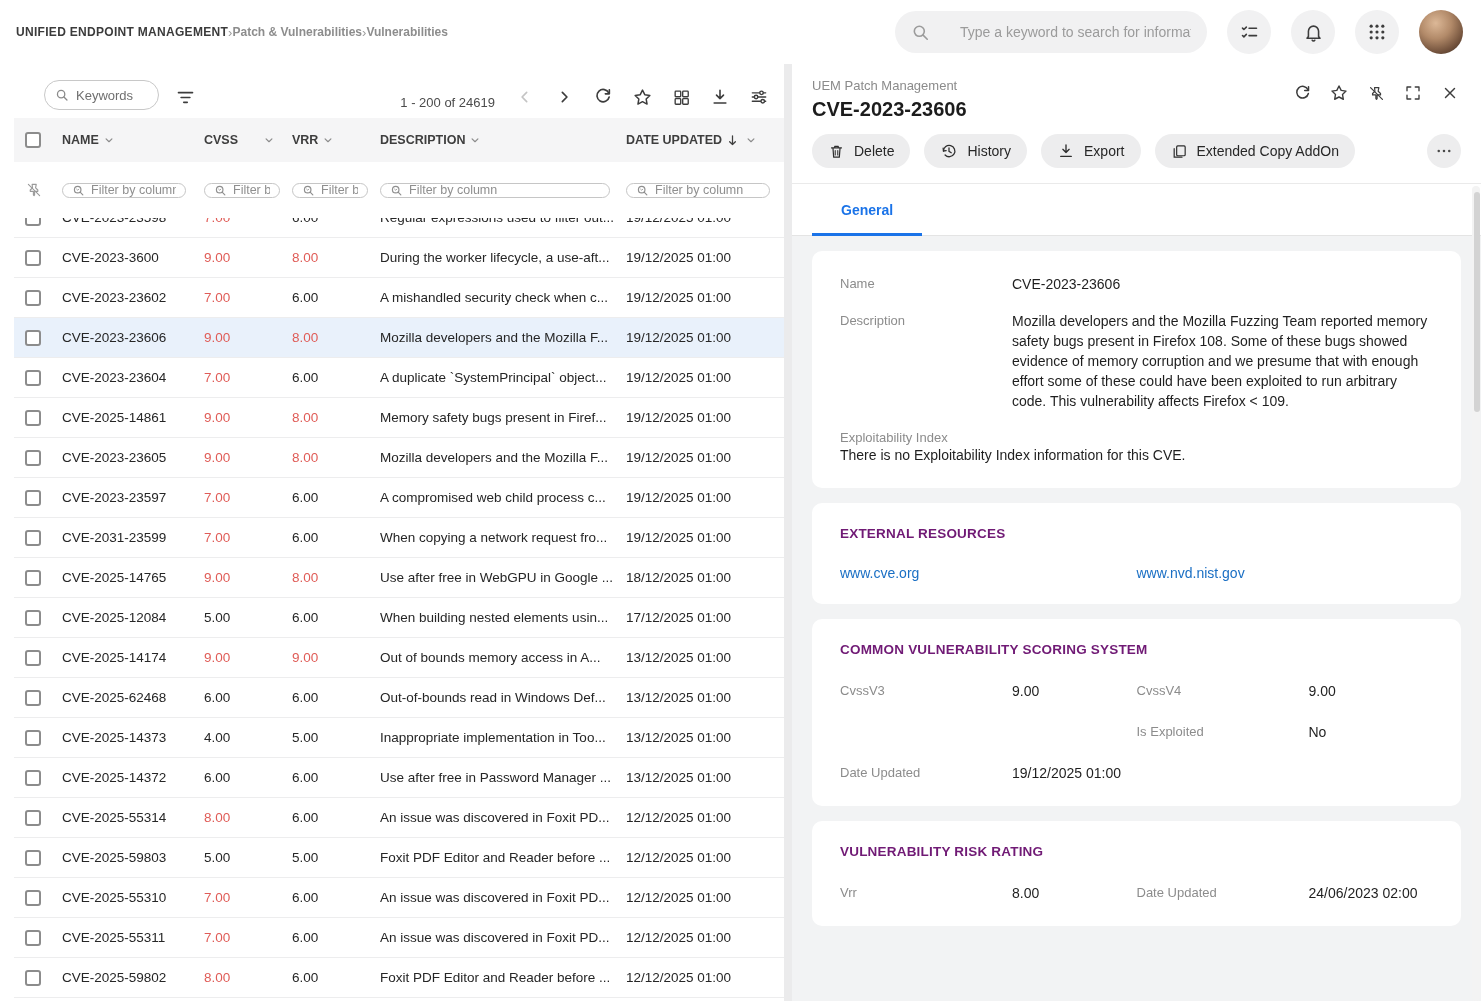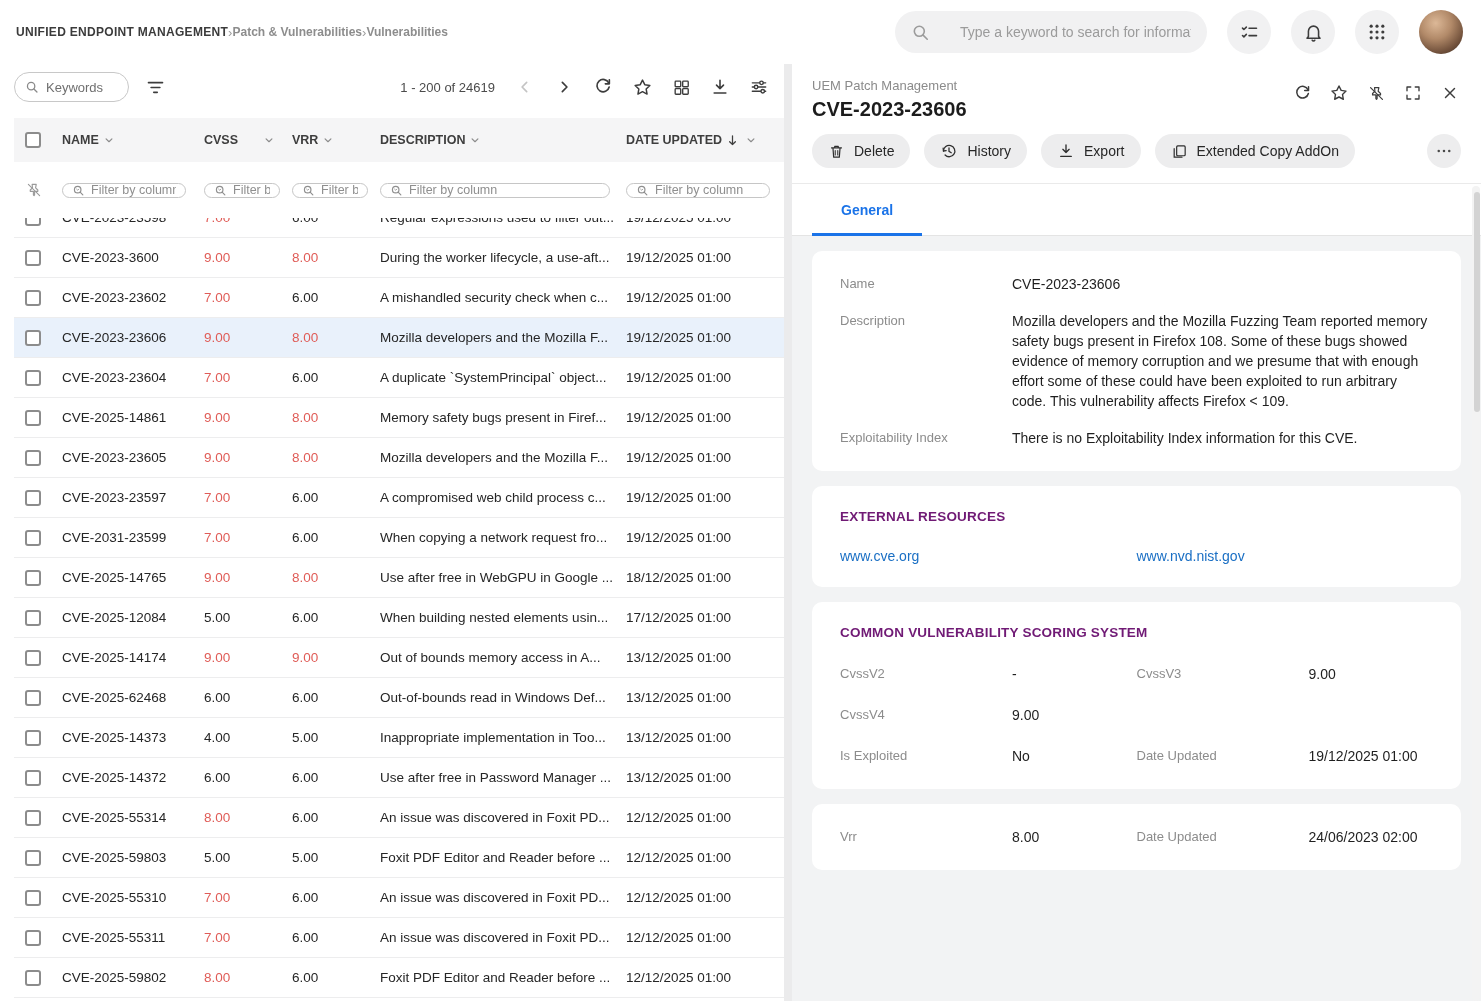--- a/index.html
+++ b/index.html
@@ -25,21 +25,21 @@
   .avatar{width:44px;height:44px;border-radius:50%;cursor:pointer;
     background:radial-gradient(circle at 38% 30%,#dcb897 0%,#b28a69 38%,#6f4f3a 72%,#352b24 100%);}
 
   
   .main{display:flex;height:937px;}
   .list-panel{width:784px;display:flex;flex-direction:column;background:#fff;}
   .panel-gap{width:8px;background:#ebebec;}
   .detail-panel{flex:1;min-width:0;display:flex;flex-direction:column;background:#fff;position:relative;}
 
   
-  .list-toolbar{height:46px;display:flex;align-items:center;gap:13px;padding:0 12px 0 14px;}
+  .list-toolbar{height:46px;display:flex;align-items:flex-end;gap:13px;padding:0 12px 0 14px;margin-left:30px;}
   .keywords-pill{width:115px;height:30px;border:1px solid #c8c8c8;border-radius:16px;display:flex;align-items:center;gap:7px;padding:0 10px;color:#8a8a8a;}
   .keywords-pill input{width:68px;border:0;outline:0;font-size:13px;color:#444;font-family:inherit;background:transparent;}
   .keywords-pill input::placeholder{color:#6f6f6f;}
   .tbtn{border:0;background:none;color:#3c3c3c;display:flex;align-items:center;justify-content:center;width:26px;height:26px;cursor:pointer;padding:0;}
   .tbtn.disabled{color:#c4c4c4;}
   .toolbar-spacer{flex:1;}
   .pagination-text{font-size:13px;color:#4b4b4b;margin-right:4px;}
 
   
   .thead{height:44px;background:#f5f5f6;display:flex;align-items:center;margin:8px 0 0 14px;font-size:12.5px;font-weight:700;color:#3e3e3e;}
@@ -77,21 +77,21 @@
   .action-group{display:flex;gap:14px;}
   .action-btn{height:34px;border-radius:17px;background:#ededee;border:0;display:flex;align-items:center;gap:9px;padding:0 16px;font-size:14px;color:#272727;font-family:inherit;cursor:pointer;white-space:nowrap;}
   .action-btn .icon{display:flex;color:#2e2e2e;}
   .more-btn{width:34px;height:34px;border-radius:50%;background:#ededee;border:0;display:flex;align-items:center;justify-content:center;color:#4a4a4a;cursor:pointer;}
   .tabbar{border-top:1px solid #eaeaea;border-bottom:1px solid #e4e4e4;display:flex;height:53px;padding-left:20px;}
   .tab{position:relative;display:flex;align-items:center;padding:0 29px;font-size:14px;font-weight:700;color:var(--accent-blue);cursor:pointer;}
   .tab.active::after{content:"";position:absolute;left:0;right:0;bottom:-1px;height:3px;background:var(--accent-blue);}
   .detail-content{flex:1;background:#f2f3f4;padding:15px 20px 20px;display:flex;flex-direction:column;gap:15px;overflow:hidden;}
   .card{background:#fff;border-radius:10px;padding:23px 28px;}
   .field-row{display:flex;margin-bottom:17px;}
-  .field-row:last-child{margin-bottom:0;}
+  .field-row:last-child{margin-bottom:0;flex-direction:column;}
   .field-label{width:172px;flex:none;font-size:13px;color:#8c8c8c;padding-top:2px;}
   .field-value{flex:1;font-size:14px;color:#1f1f1f;line-height:20px;}
   .card-title{font-size:13.5px;font-weight:700;color:#701a75;letter-spacing:.2px;margin-bottom:24px;}
   .links-grid{display:grid;grid-template-columns:1fr 1fr;}
   .ext-link{color:var(--link-blue);font-size:14px;text-decoration:none;cursor:pointer;}
   .fields-grid{display:grid;grid-template-columns:1fr 1fr;row-gap:21px;}
   .grid-cell{display:flex;align-items:flex-start;}
   .scroll-track{position:absolute;right:1px;top:122px;bottom:0;width:8px;background:#f3f3f3;border-radius:4px;}
   .scroll-thumb{position:absolute;right:1px;width:6px;border-radius:3px;background:#d3d3d3;top:128px;height:220px;cursor:pointer;}
 </style>
@@ -686,24 +686,20 @@
         <div class="card-title">EXTERNAL RESOURCES</div>
         <div class="links-grid">
           <a class="ext-link">www.cve.org</a>
           <a class="ext-link">www.nvd.nist.gov</a>
         </div>
       </div>
 
       <div class="card">
         <div class="card-title">COMMON VULNERABILITY SCORING SYSTEM</div>
         <div class="fields-grid">
-          <div class="grid-cell">
-            <span class="field-label">CvssV2</span>
-            <span class="field-value">-</span>
-          </div>
           <div class="grid-cell">
             <span class="field-label">CvssV3</span>
             <span class="field-value">9.00</span>
           </div>
           <div class="grid-cell">
             <span class="field-label">CvssV4</span>
             <span class="field-value">9.00</span>
           </div>
           <div class="grid-cell"></div>
           <div class="grid-cell">
@@ -711,20 +707,21 @@
             <span class="field-value">No</span>
           </div>
           <div class="grid-cell">
             <span class="field-label">Date Updated</span>
             <span class="field-value">19/12/2025 01:00</span>
           </div>
         </div>
       </div>
 
       <div class="card">
+        <div class="card-title">VULNERABILITY RISK RATING</div>
         <div class="fields-grid">
           <div class="grid-cell">
             <span class="field-label">Vrr</span>
             <span class="field-value">8.00</span>
           </div>
           <div class="grid-cell">
             <span class="field-label">Date Updated</span>
             <span class="field-value">24/06/2023 02:00</span>
           </div>
         </div>

